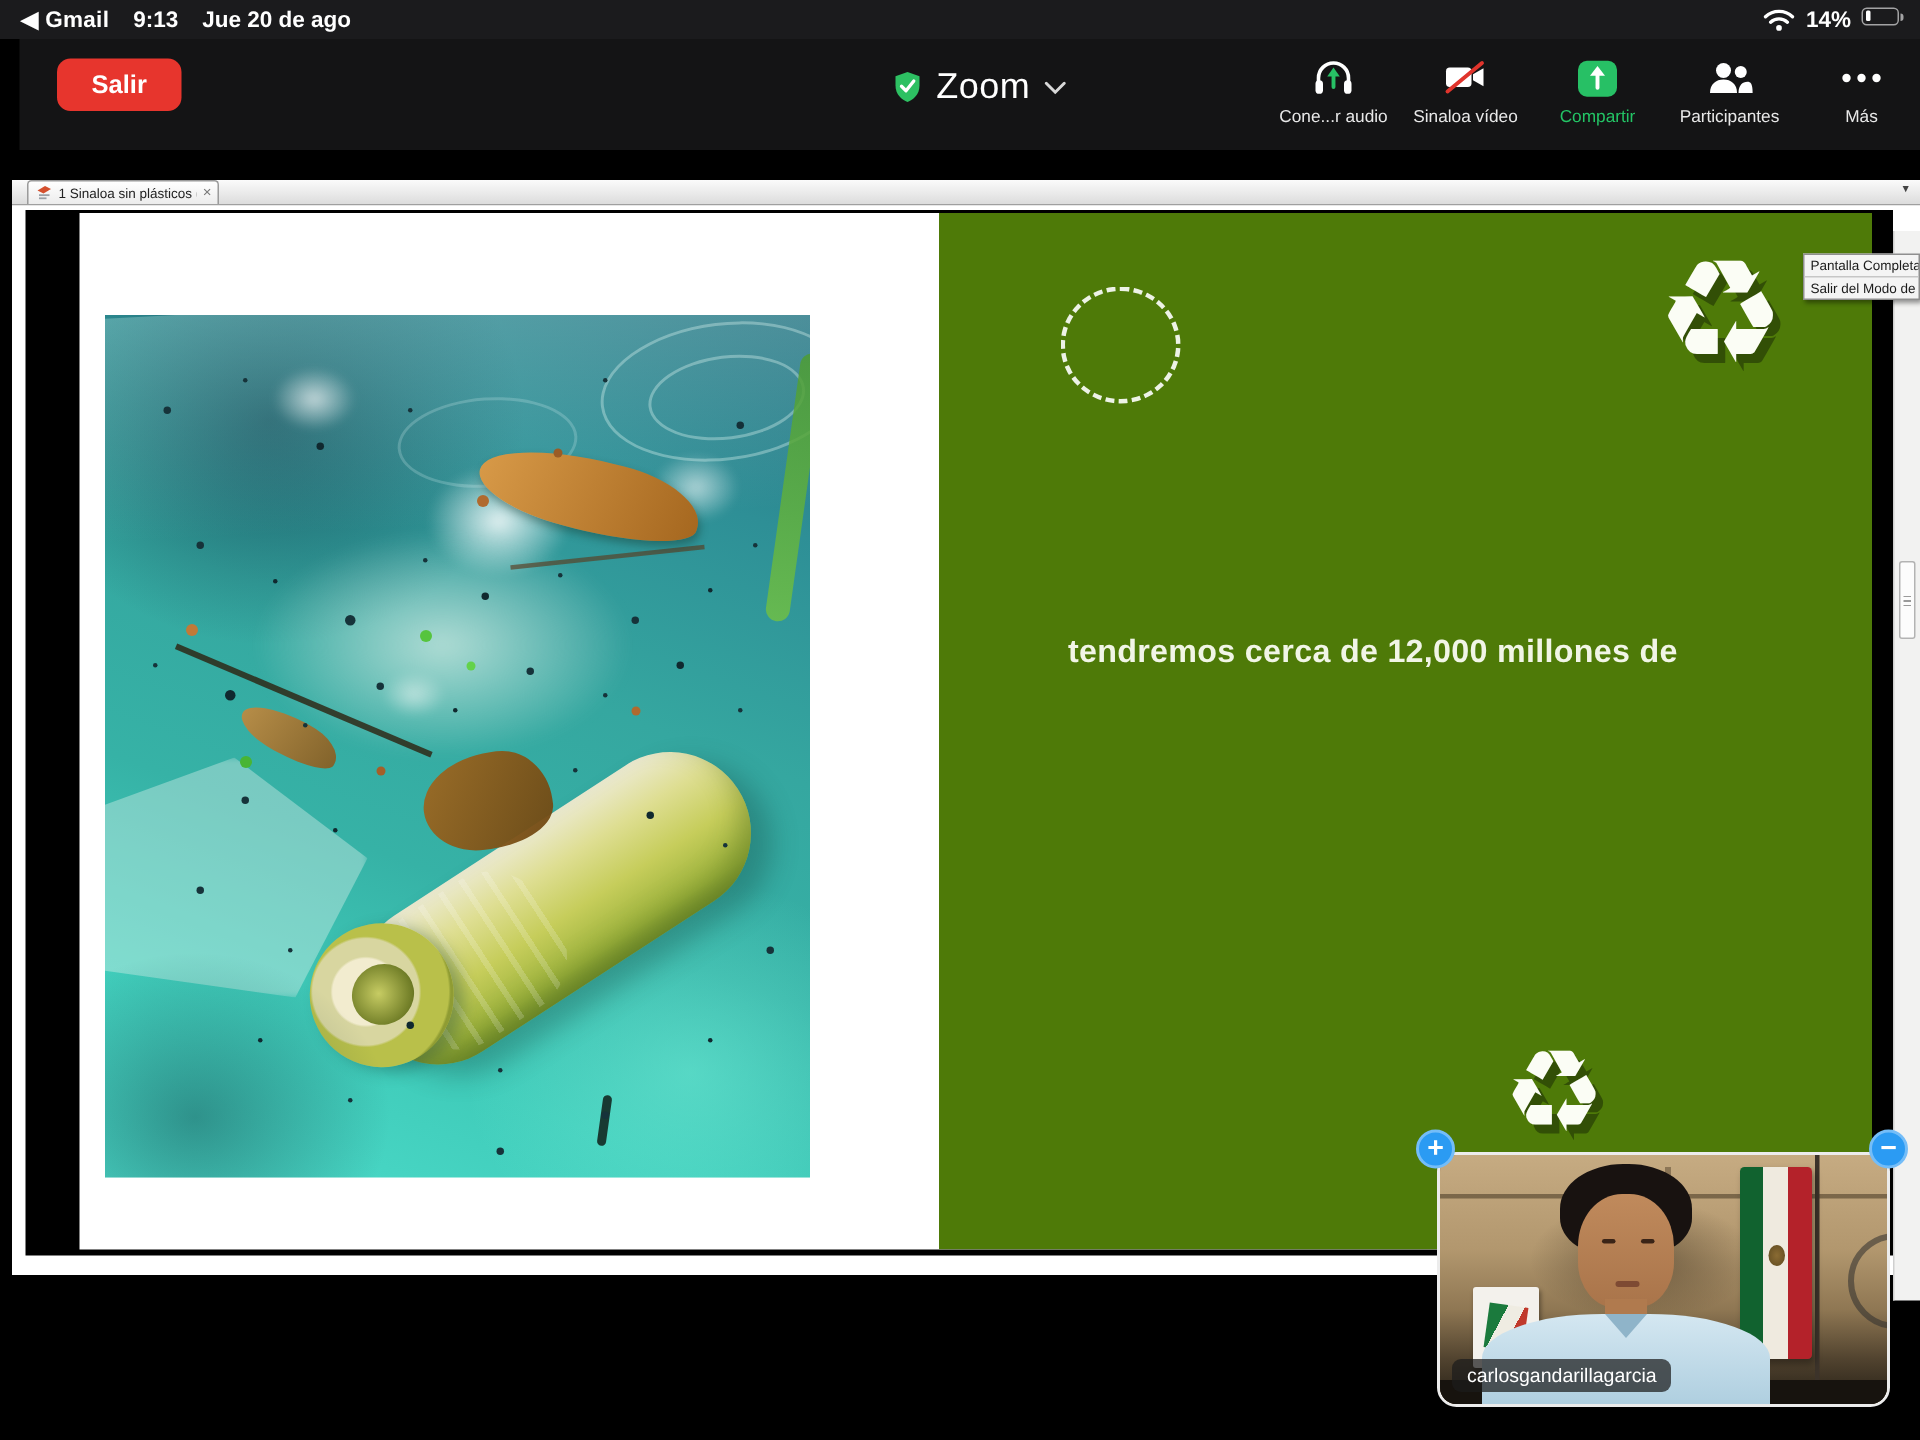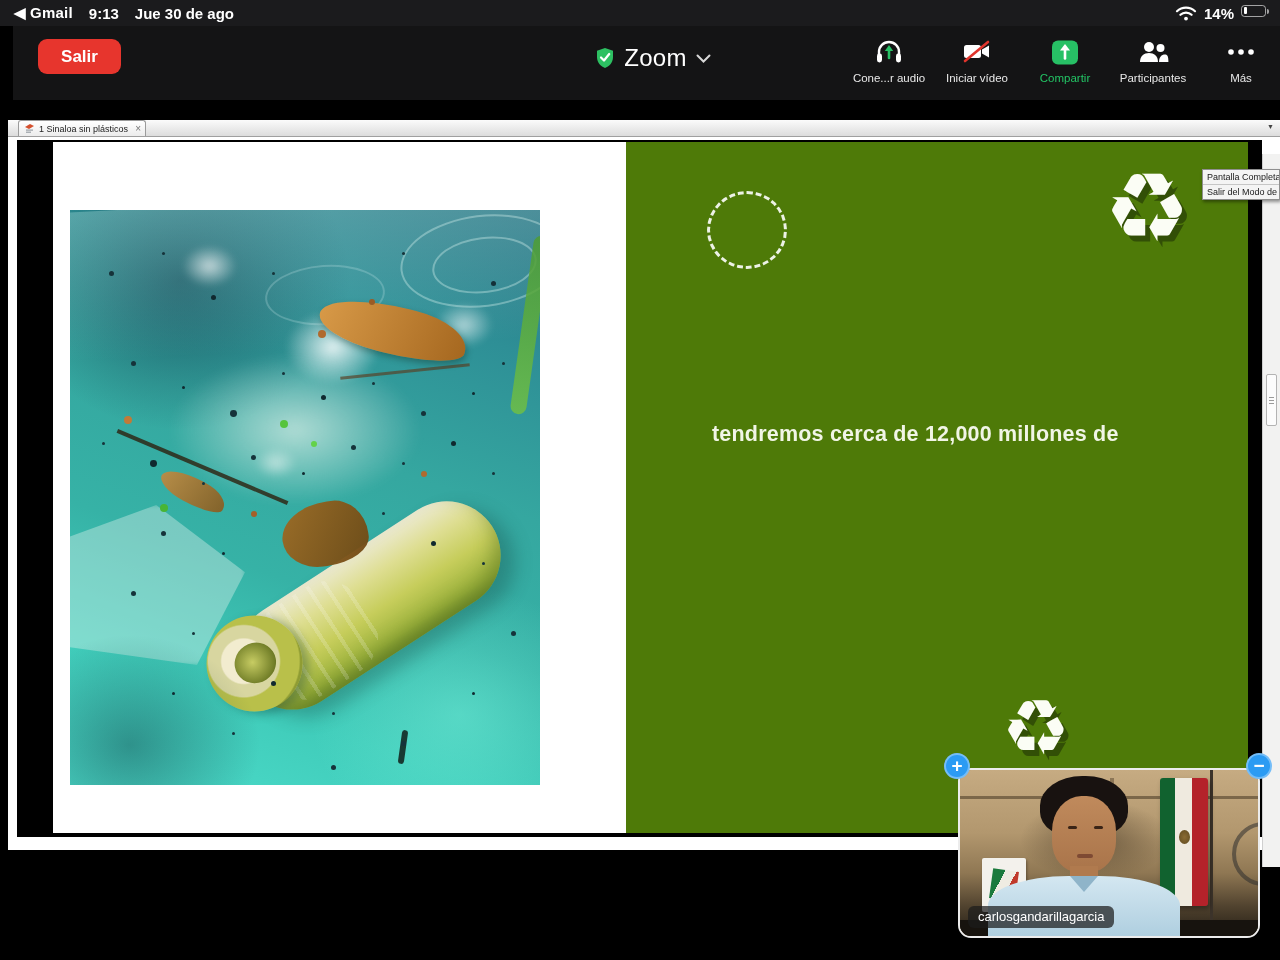--- a/index.html
+++ b/index.html
@@ -202,21 +202,21 @@
 </style>
 </head>
 <body>
 
 <div class="stage">
 
   <div class="status-bar">
     <div class="sb-left">
       <span class="sb-back">◀ Gmail</span>
       <span>9:13</span>
-      <span>Jue 30 de ago</span>
+      <span>Jue 20 de ago</span>
     </div>
     <div class="sb-right">
       <span>
         <svg width="22" height="16" viewBox="0 0 22 16">
           <path d="M2,6.2 a13,13 0 0 1 18,0" stroke="#fff" stroke-width="2.2" fill="none" stroke-linecap="round"></path>
           <path d="M5.4,9.8 a8.2,8.2 0 0 1 11.2,0" stroke="#fff" stroke-width="2.2" fill="none" stroke-linecap="round"></path>
           <circle cx="11" cy="13.6" r="1.9" fill="#fff"></circle>
         </svg>
       </span>
       <span>14%</span>
@@ -257,21 +257,21 @@
         <span class="lbl">Cone...r audio</span>
       </div>
       <div class="tb-item">
         <span class="tb-ic">
           <svg width="32" height="26" viewBox="0 0 32 26">
             <rect x="3" y="6" width="17" height="13" rx="2.5" fill="#fff"></rect>
             <polygon points="21,10.5 28,6.5 28,18.5 21,14.5" fill="#fff"></polygon>
             <line x1="4" y1="22" x2="27" y2="3" stroke="#e0342c" stroke-width="2.6" stroke-linecap="round"></line>
           </svg>
         </span>
-        <span class="lbl">Iniciar vídeo</span>
+        <span class="lbl">Sinaloa vídeo</span>
       </div>
       <div class="tb-item">
         <span class="tb-ic">
           <svg width="30" height="27" viewBox="0 0 30 27">
             <rect x="2" y="1.5" width="26" height="24" rx="6" fill="#27c065"></rect>
             <path d="M15,19.5 V9.5" stroke="#fff" stroke-width="2.6" stroke-linecap="round"></path>
             <polygon points="10,11.5 20,11.5 15,5" fill="#fff"></polygon>
           </svg>
         </span>
         <span class="lbl green">Compartir</span>

